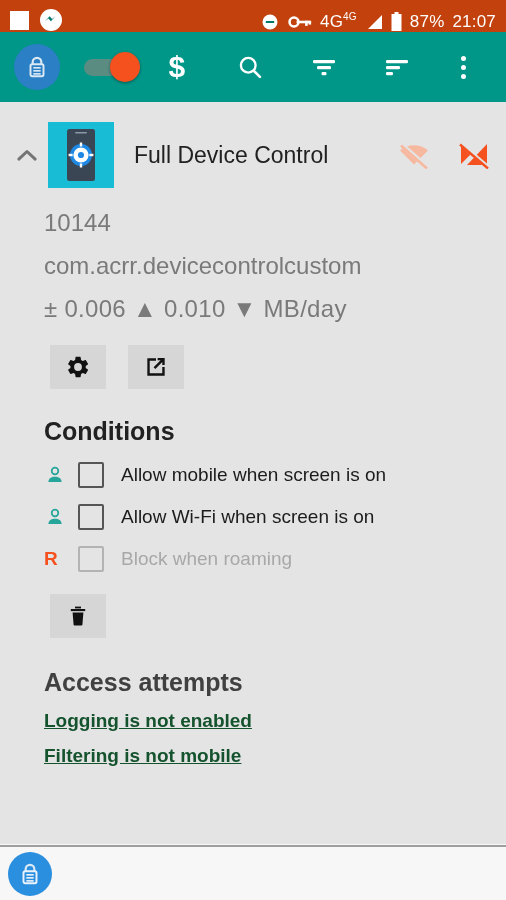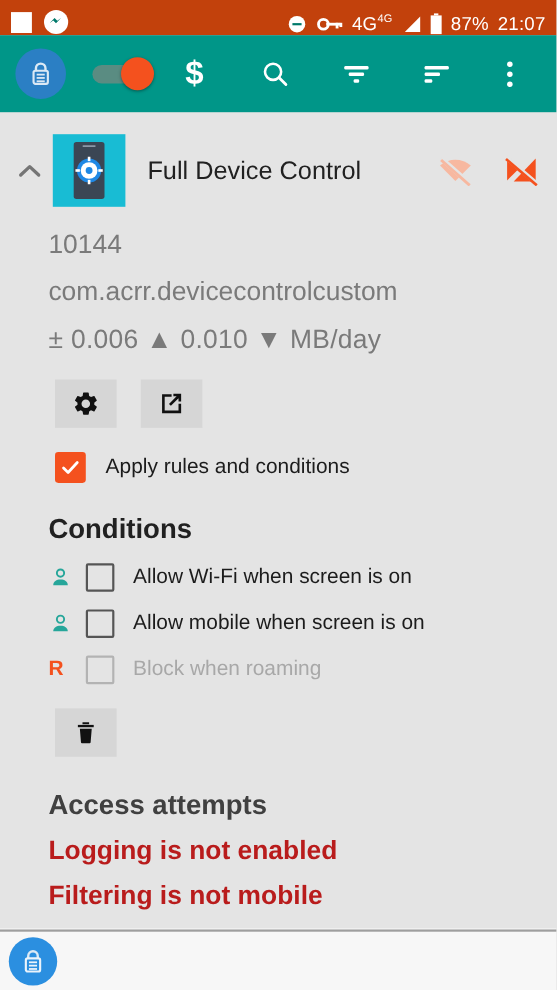--- a/index.html
+++ b/index.html
@@ -100,21 +100,21 @@
   .cb-empty.disabled { border-color:#b3b3b3; cursor:default; }
   .cond-label { font-size:19px; color:#1c1c1c; margin-left:17px; }
   .cond-label.disabled { color:#a8a8a8; }
 
   .trash-row { padding:22px 0 0 50px; }
 
   .access-title {
     font-size:25px; color:#404040; font-weight:bold; padding:30px 0 0 44px;
   }
   .warn {
-    font-size:24px; color:#b91c1c; font-weight:bold; 
+    font-size:19px; color:#14532d; font-weight:bold; text-decoration:underline;
     padding:13px 0 0 44px; cursor:pointer; display:block;
   }
 
   
   .bottom-sep { position:absolute; left:0; right:0; bottom:55px; height:1px; background:#f7f7f7; }
   .bottombar {
     position:absolute; left:0; right:0; bottom:0; height:55px;
     background:#f7f7f7; border-top:2px solid #9e9e9e;
     display:flex; align-items:center; padding-left:8px;
   }
@@ -264,51 +264,43 @@
         </svg>
       </div>
       <div class="sq-btn">
         <svg width="26" height="26" viewBox="0 0 24 24">
           <path d="M4 4h8v2.2H6.2v11.6h11.6V12H20v8H4z" fill="#111"></path>
           <path d="M13.5 3.6H20v6.5h-2.2V7.4l-6.4 6.4-1.6-1.6 6.4-6.4h-2.7z" fill="#111"></path>
         </svg>
       </div>
     </div>
 
-    <div class="apply-row">
-      <span class="cb-checked">
-        <svg width="20" height="20" viewBox="0 0 24 24">
-          <path d="M4.5 12.5l5 5 10-11" fill="none" stroke="#fff" stroke-width="3" stroke-linecap="round" stroke-linejoin="round"></path>
-        </svg>
-      </span>
-      <span class="apply-label">Apply rules and conditions</span>
-    </div>
 
     <div class="section-title">Conditions</div>
 
     <div class="cond-row">
       <span class="cond-marker">
         <svg width="22" height="22" viewBox="0 0 24 24">
           <circle cx="12" cy="7.6" r="3.6" fill="none" stroke="#26a69a" stroke-width="1.9"></circle>
           <path d="M4.8 19.6c0-3.6 3.2-5.6 7.2-5.6s7.2 2 7.2 5.6z" fill="#26a69a"></path>
         </svg>
       </span>
       <span class="cb-empty"></span>
-      <span class="cond-label">Allow Wi-Fi when screen is on</span>
+      <span class="cond-label">Allow mobile when screen is on</span>
     </div>
 
     <div class="cond-row">
       <span class="cond-marker">
         <svg width="22" height="22" viewBox="0 0 24 24">
           <circle cx="12" cy="7.6" r="3.6" fill="none" stroke="#26a69a" stroke-width="1.9"></circle>
           <path d="M4.8 19.6c0-3.6 3.2-5.6 7.2-5.6s7.2 2 7.2 5.6z" fill="#26a69a"></path>
         </svg>
       </span>
       <span class="cb-empty"></span>
-      <span class="cond-label">Allow mobile when screen is on</span>
+      <span class="cond-label">Allow Wi-Fi when screen is on</span>
     </div>
 
     <div class="cond-row">
       <span class="cond-marker r">R</span>
       <span class="cb-empty disabled"></span>
       <span class="cond-label disabled">Block when roaming</span>
     </div>
 
     <div class="trash-row">
       <div class="sq-btn">

